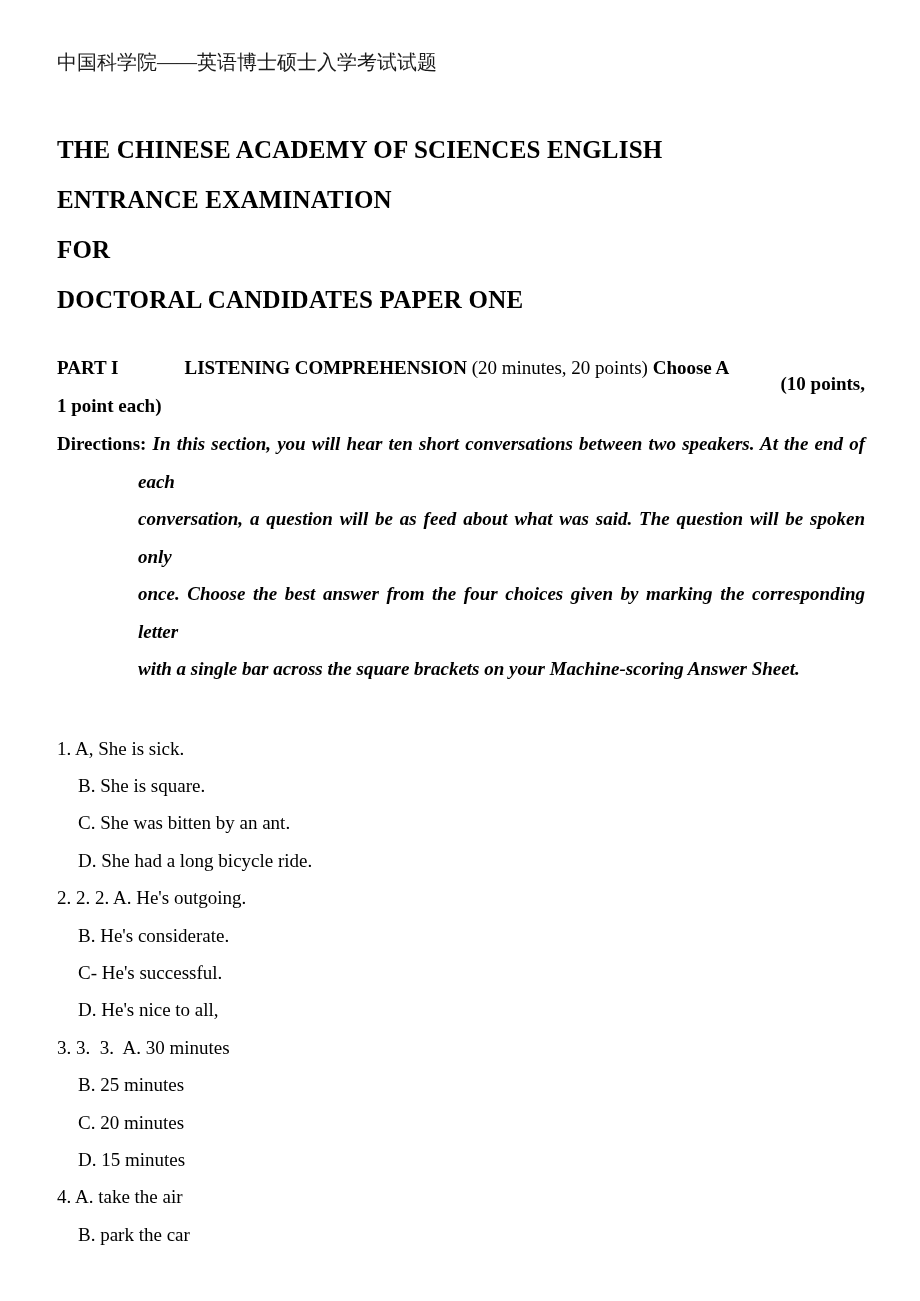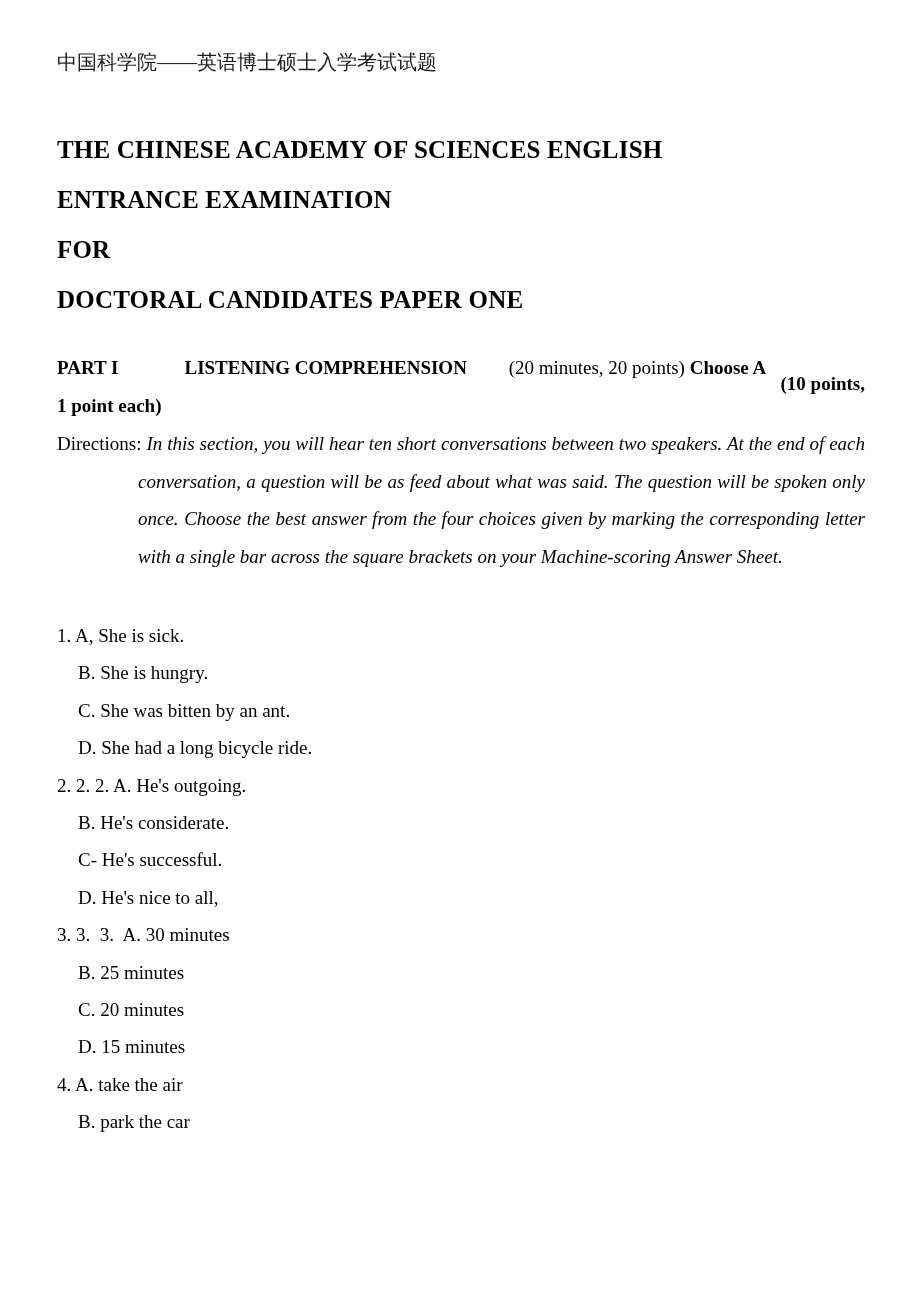--- a/index.html
+++ b/index.html
@@ -35,35 +35,34 @@
   }
   .part {
     position: relative;
     margin-top: 24px;
     font-size: 19px;
     line-height: 38px;
     font-weight: bold;
   }
   .part .meta {
     font-weight: normal;
-    margin-left: 37px;
   }
   .tab-gap {
     display: inline-block;
     width: 66px;
   }
   .pts-right {
     position: absolute;
     right: 0;
     top: 16px;
   }
   .directions {
     font-size: 19px;
     line-height: 37.5px;
-    font-weight: normal;
+    font-weight: bold;
     font-style: italic;
     padding-left: 81px;
   }
   .dir-line {
     text-align: justify;
     text-align-last: justify;
   }
   .dir-first {
     text-indent: -81px;
   }
@@ -118,21 +117,21 @@
     </div>
     <div class="dir-line">conversation, a question will be as feed about what was said. The question will be spoken only</div>
     <div class="dir-line">once. Choose the best answer from the four choices given by marking the corresponding letter</div>
     <div class="dir-line dir-last">with a single bar across the square brackets on your Machine-scoring Answer Sheet.</div>
   </div>
 
   <div class="questions">
 
     <div class="q q-1">
       <div class="q-first">1. A, She is sick.</div>
-      <div class="q-opt">B. She is hungry.</div>
+      <div class="q-opt">B. She is square.</div>
       <div class="q-opt">C. She was bitten by an ant.</div>
       <div class="q-opt">D. She had a long bicycle ride.</div>
     </div>
 
     <div class="q">
       <div class="q-first">2. 2. 2. A. He's outgoing.</div>
       <div class="q-opt">B. He's considerate.</div>
       <div class="q-opt">C- He's successful.</div>
       <div class="q-opt">D. He's nice to all,</div>
     </div>

